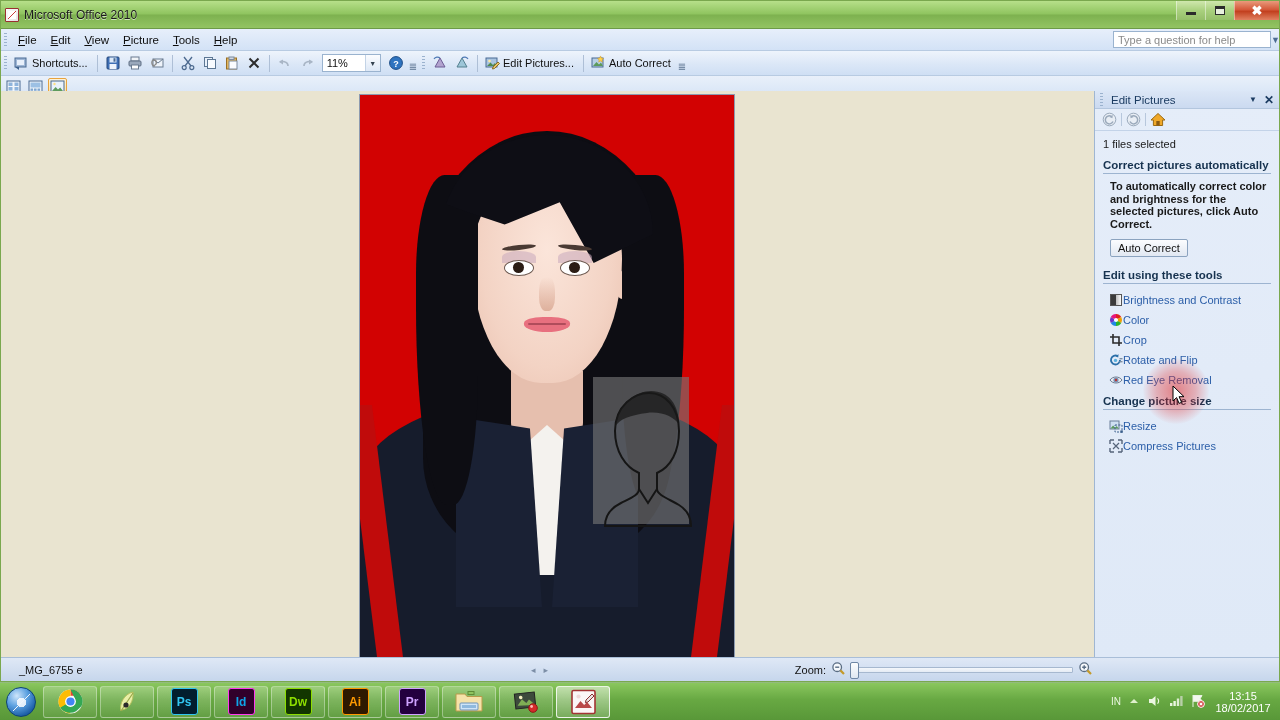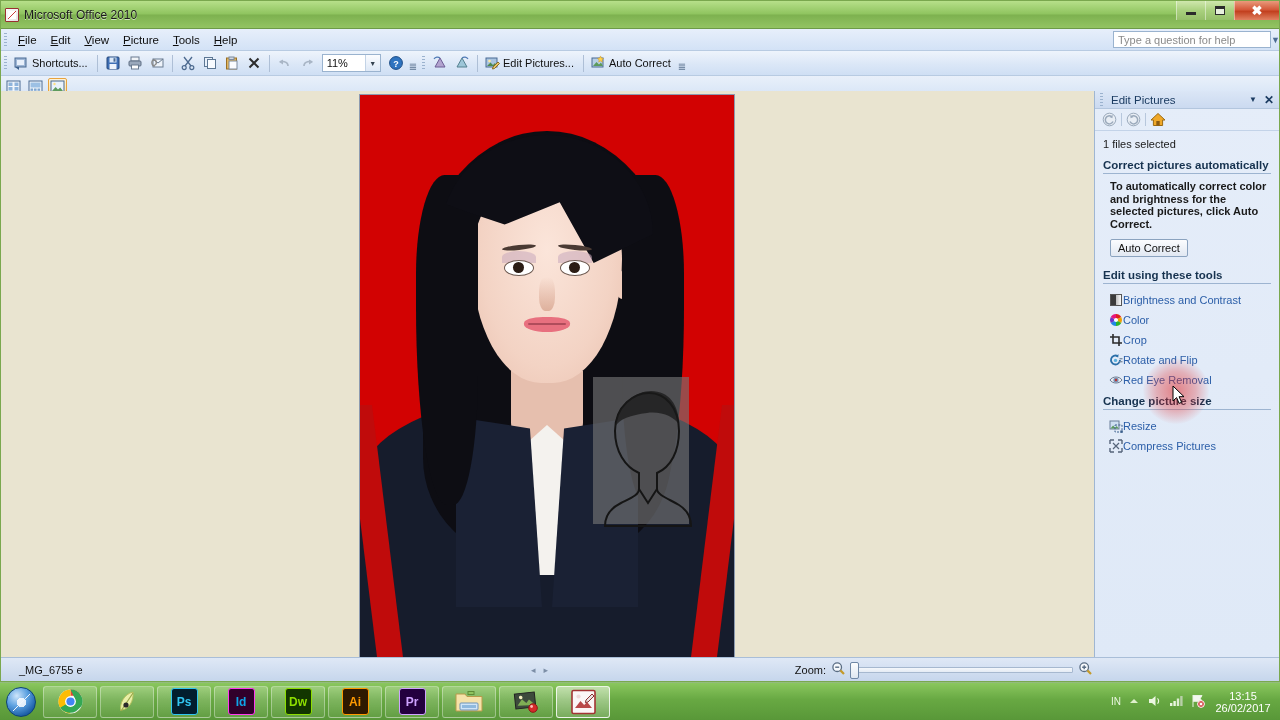--- a/index.html
+++ b/index.html
@@ -863,17 +863,17 @@
       </span>
       <span>
         <svg width="14" height="14" viewBox="0 0 14 14">
           <path d="M2 1 V13 M2 1.5 H11 L9.3 4.4 L11 7.3 H2" fill="#f3f8ef" stroke="#e9f3e2"></path>
           <circle cx="10" cy="10" r="3.4" fill="#d03030" stroke="#fff" stroke-width="1"></circle>
           <path d="M8.6 8.6 L11.4 11.4 M11.4 8.6 L8.6 11.4" stroke="#fff" stroke-width="1.2"></path>
         </svg>
       </span>
       <div id="clock">
         <div>13:15</div>
-        <div>26/02/2017</div>
+        <div>18/02/2017</div>
       </div>
     </div>
   </div>
 </div>
 
 </body></html>

